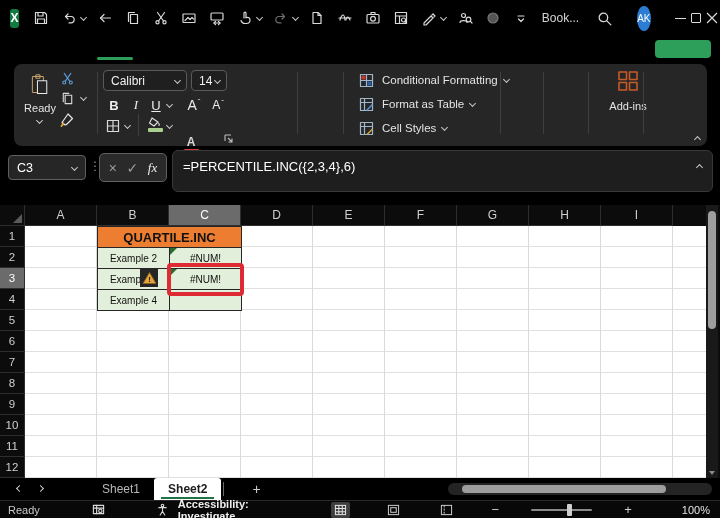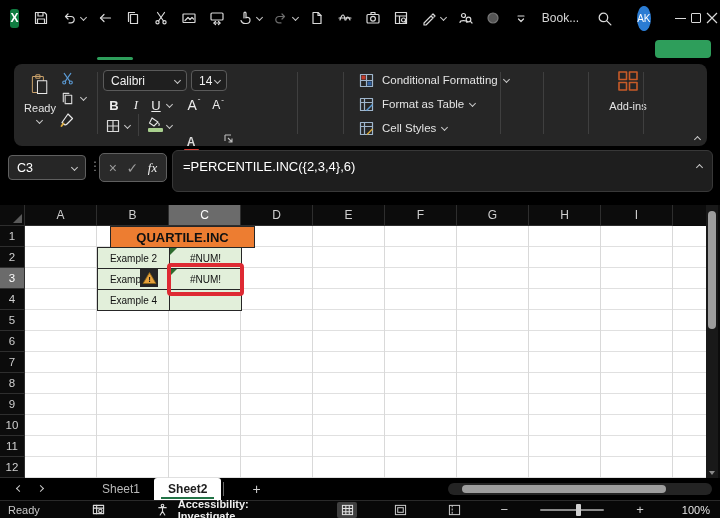--- a/index.html
+++ b/index.html
@@ -103,21 +103,21 @@
   #statusbar{position:absolute;left:0;top:500px;width:720px;height:18px;background:#080808;border-top:1px solid #2a2a2a;display:flex;align-items:center;font-size:11px;color:#c9c9c9;gap:26px;}
   #sb-ready{margin-left:8px;}
   #sb-macro{margin-left:22px;}
   #sb-access{display:flex;align-items:center;gap:4px;margin-left:16px;color:#efefef;font-weight:bold;}
   #sb-spacer{flex:1;}
   .viewbtn{width:24px;height:16px;display:flex;align-items:center;justify-content:center;border-radius:2px;margin:0 4px;}
   .viewbtn.sel{background:#3f3f3f;}
   #zoom-out,#zoom-in{font-size:13px;color:#cfcfcf;margin:0 6px;}
   #zoom-track{position:relative;width:78px;height:2px;background:#8a8a8a;border-radius:1px;}
   #zoom-thumb{position:absolute;left:36px;top:-5px;width:5px;height:12px;background:#cfcfcf;border-radius:1px;}
-  #zoom-pct{margin:0 10px 0 6px;color:#e3e3e3;}
+  #zoom-pct{margin:0 10px 0 18px;color:#e3e3e3;}
 </style>
 </head>
 <body>
 
 <div id="app">
 
   <div id="titlebar">
     <div id="excel-logo">X</div>
     <div class="qat">
       <span class="btn">
@@ -481,21 +481,21 @@
         <div class="row-hdr sel" style="top: 63px;">3</div>
         <div class="row-hdr" style="top: 84px;">4</div>
         <div class="row-hdr" style="top: 105px;">5</div>
         <div class="row-hdr" style="top: 126px;">6</div>
         <div class="row-hdr" style="top: 147px;">7</div>
         <div class="row-hdr" style="top: 168px;">8</div>
         <div class="row-hdr" style="top: 189px;">9</div>
         <div class="row-hdr" style="top: 210px;">10</div>
         <div class="row-hdr" style="top: 231px;">11</div>
         <div class="row-hdr" style="top: 252px;">12</div>
-        <div class="cell c-orange" style="left: 110px; top: 21px; width: 145px; height: 22px;">QUARTILE.INC</div>
+        <div class="cell c-orange" style="left: 97px; top: 21px; width: 145px; height: 22px;">QUARTILE.INC</div>
         <div class="cell c-green" style="left: 97px; top: 42px; width: 73px; height: 22px;">Example 2</div>
         <div class="cell c-green" style="left: 169px; top: 42px; width: 73px; height: 22px;">#NUM!<i class="flag"></i></div>
         <div class="cell c-green" style="left: 97px; top: 63px; width: 73px; height: 22px;">Example 3</div>
         <div class="cell c-green" style="left: 169px; top: 63px; width: 73px; height: 22px;">#NUM!<i class="flag"></i></div>
         <div class="cell c-green" style="left: 97px; top: 84px; width: 73px; height: 22px;">Example 4</div>
         <div class="cell c-green" style="left: 169px; top: 84px; width: 73px; height: 22px;"></div>
       </div>
     <div id="error-annotation-box"></div>
     <div id="error-warning-icon">
       <svg width="15" height="14" viewBox="0 0 15 14">

